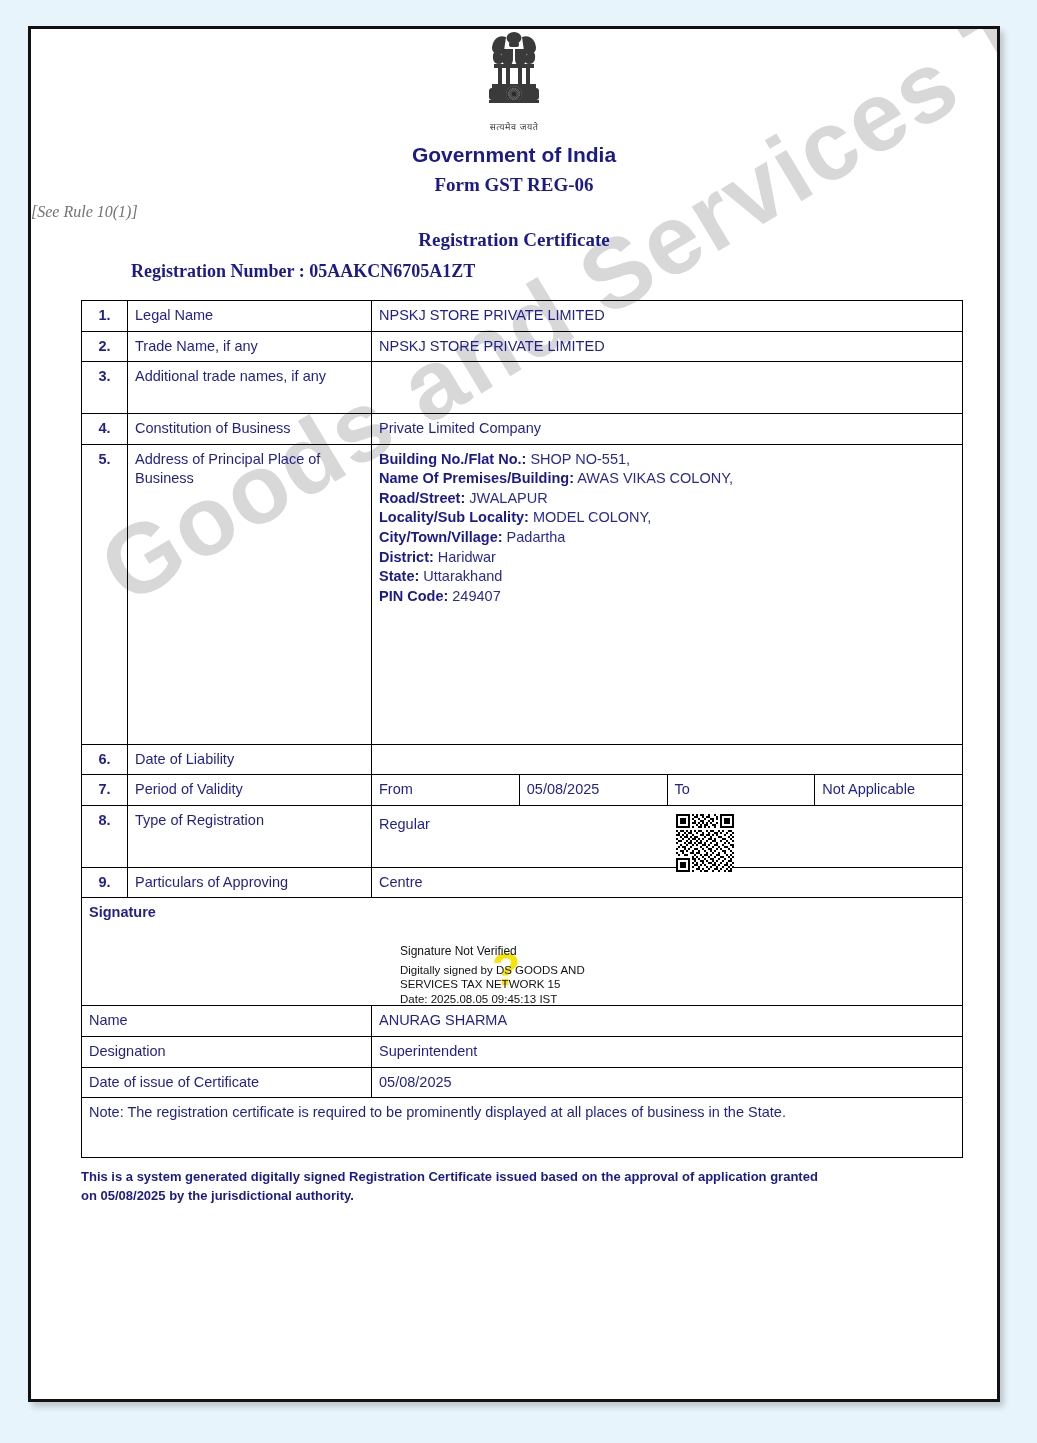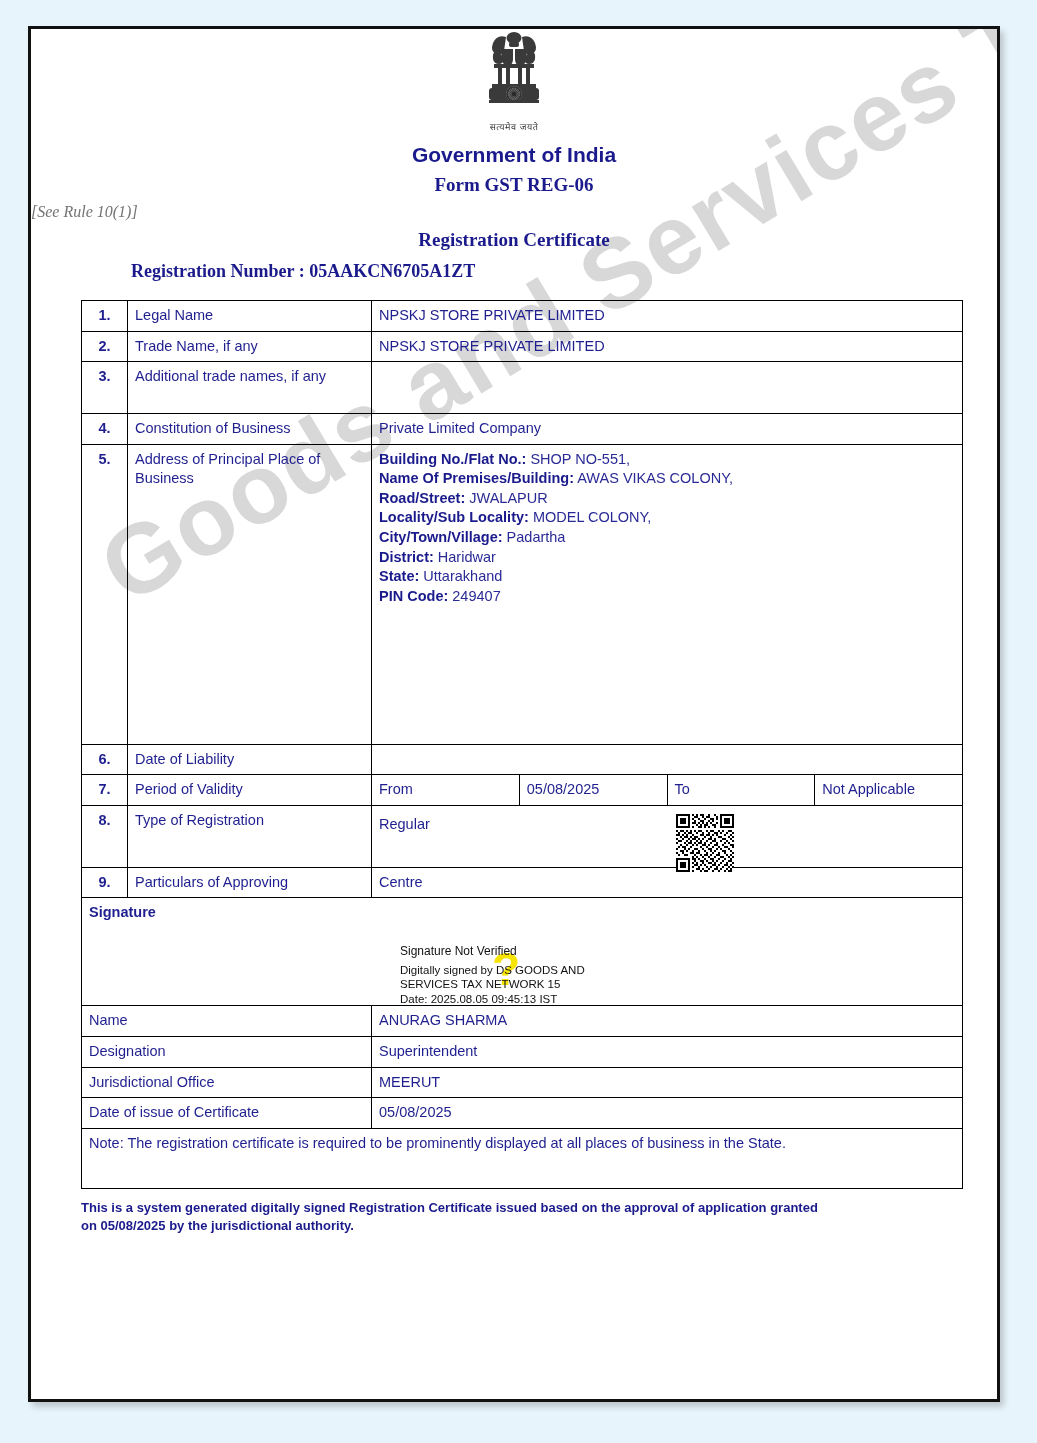--- a/index.html
+++ b/index.html
@@ -559,24 +559,20 @@
 
         <tr>
           <td class="lbl" colspan="2">Name</td>
           <td class="val" colspan="4">ANURAG SHARMA</td>
         </tr>
         <tr>
           <td class="lbl" colspan="2">Designation</td>
           <td class="val" colspan="4">Superintendent</td>
         </tr>
         <tr>
-          <td class="lbl" colspan="2">Jurisdictional Office</td>
-          <td class="val" colspan="4">MEERUT</td>
-        </tr>
-        <tr>
           <td class="lbl" colspan="2">Date of issue of Certificate</td>
           <td class="val" colspan="4">05/08/2025</td>
         </tr>
         <tr>
           <td class="note-cell" colspan="6">Note: The registration certificate is required to be prominently displayed at all places of business in the State.</td>
         </tr>
       </tbody>
     </table>
 
     <div class="footer">

